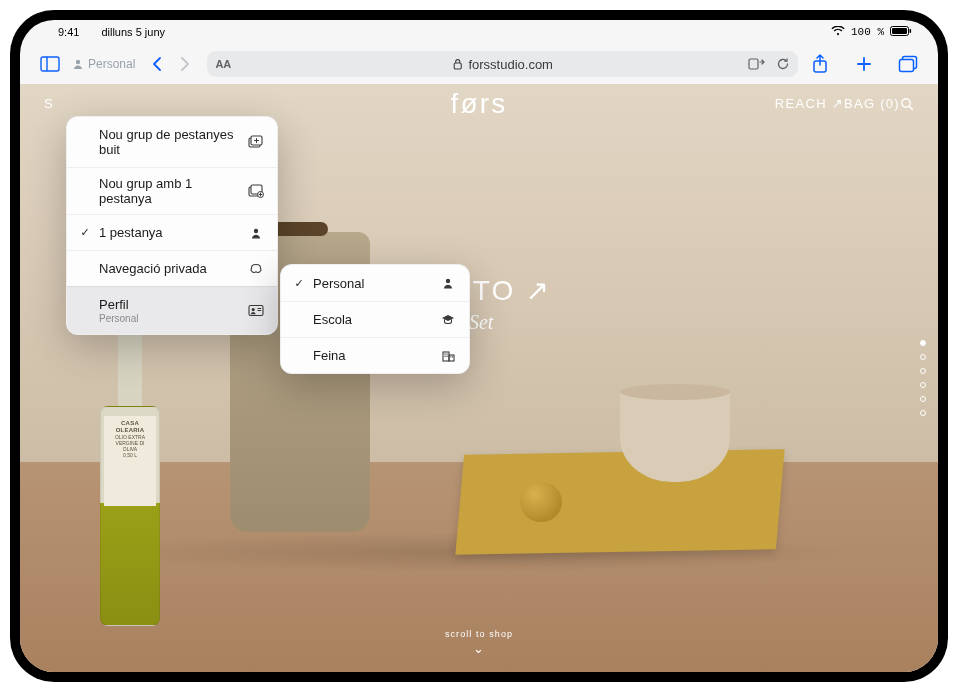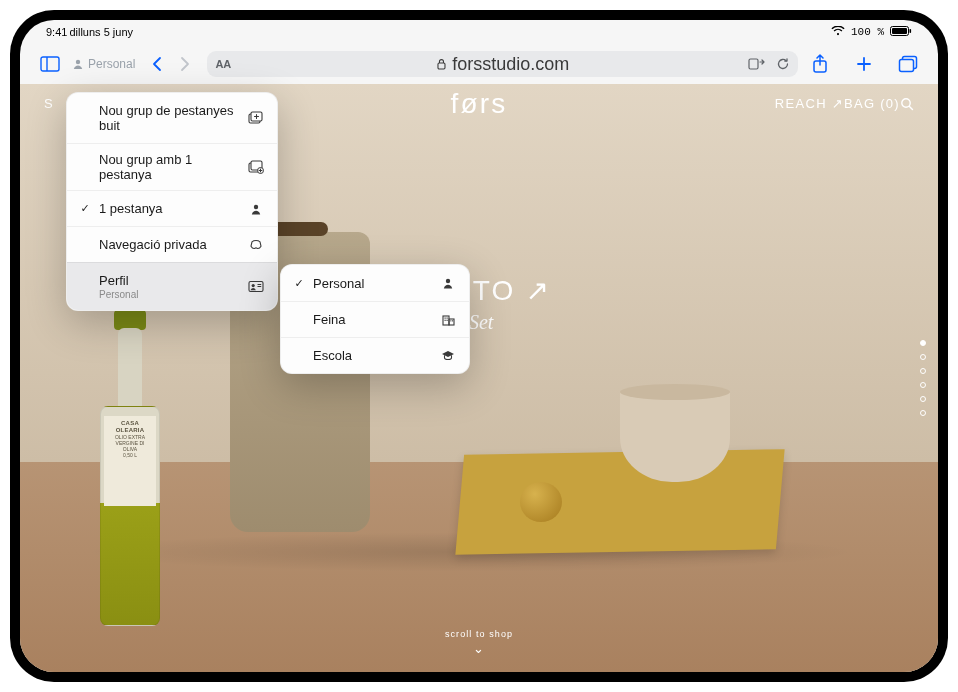--- a/index.html
+++ b/index.html
@@ -15,38 +15,38 @@
     width: 100%; height: 100%;
     background: #f6f6f6; border-radius: 34px; overflow: hidden; position: relative;
   }
 
   
   .statusbar {
     position: absolute; top: 0; left: 0; right: 0; height: 24px;
     display: flex; align-items: center; justify-content: space-between;
     padding: 0 26px; font-size: 11px; color: #000;
   }
-  .statusbar .left { display:flex; gap:2px; align-items:center;}
+  .statusbar .left { display:flex; gap:22px; align-items:center;margin-left:12px;}
   .statusbar .right { display:flex; gap:6px; align-items:flex-start;font-family:Liberation Mono, monospace;}
 
   
   .toolbar {
     position: absolute; top: 24px; left: 0; right: 0; height: 40px;
     display: flex; align-items: center; gap: 8px; padding: 0 16px;
   }
   .tb-btn { width: 28px; height: 28px; display:flex; align-items:center; justify-content:center; color:#0a60ff; }
   .tb-btn.dim { color:#9aa2ab; }
   .profile-chip { display:flex; align-items:center; gap:4px; color:#9aa2ab; font-size:12px;}
   .nav-arrows { display:flex; gap:0; }
   .addrbar {
     flex:1; height: 26px; background: #e8e9eb; border-radius: 9px;
     display:flex; align-items:center; padding:0 8px; position:relative;
   }
   .addrbar .aa { font-size:11px; color:#5f6368; font-weight:600;}
-  .addrbar .center { position:absolute; left:50%; transform:translateX(-50%); display:flex; gap:6px; align-items:center; font-size:18px; color:#3a3a3a;}
+  .addrbar .center { position:absolute; left:50%; transform:translateX(-50%); display:flex; gap:6px; align-items:center; font-size:13px; color:#3a3a3a;}
   .addrbar .right { margin-left:auto; display:flex; gap:10px; align-items:center; color:#5f6368;}
   .toolbar-right { display:flex; gap:16px; align-items:center; }
 
   
   .content {
     position:absolute; top:64px; left:0; right:0; bottom:0;
     background: linear-gradient(180deg,#d3c0a8 0%, #c9b89f 40%, #c0a688 100%);
     overflow:hidden;
   }
   .site-header {
@@ -84,21 +84,21 @@
   .bottle .label { position:absolute; bottom:120px; left:14px; width:52px; height:90px; background:#efeadb; font-size:5px; color:#5a5340; padding:4px; text-align:center; line-height:1.2;}
   .bottle .label .big { font-size:6px; font-weight:600; letter-spacing:.04em;}
   .shadow { position:absolute; bottom:100px; left:60px; width:780px; height:40px; background:radial-gradient(ellipse at center, rgba(0,0,0,.12), transparent 70%);}
 
   
   .menu {
     position:absolute; background:#fdfdfd; border-radius:12px;
     box-shadow:0 12px 40px rgba(0,0,0,.24); overflow:hidden; font-size:13px; color:#1a1a1a;
     border:1px solid rgba(0,0,0,.06);
   }
-  .menu-main { top:72px; left:46px; width:212px; }
+  .menu-main { top:96px; left:46px; width:212px; }
   .menu-sub  { top:244px; left:260px; width:190px; }
   .menu-item { display:flex; align-items:center; padding:10px 12px; gap:8px; border-top:1px solid rgba(0,0,0,.06); position:relative; min-height:36px;}
   .menu-item:first-child { border-top:none; }
   .menu-item.tall { padding:8px 12px; }
   .menu-item .check { width:12px; text-align:center; color:#1a1a1a; font-size:11px;}
   .menu-item .lbl { flex:1; }
   .menu-item .sub { display:block; font-size:10px; color:#8a8a8a; margin-top:1px;}
   .menu-item .ic { width:18px; display:flex; justify-content:center; color:#3a3a3a;}
   .menu-item.highlight { background:#e9e9eb; }
 
@@ -332,40 +332,40 @@
         <span class="lbl">Personal</span>
         <span class="ic">
           <svg width="12" height="12" viewBox="0 0 12 12">
               <circle cx="6" cy="4" r="2.2" fill="#3a3a3a"></circle>
               <path d="M1.8 11.5c.6-2.4 2.3-3.7 4.2-3.7s3.6 1.3 4.2 3.7z" fill="#3a3a3a"></path>
             </svg>
         </span>
       </div>
       <div class="menu-item">
         <span class="check"></span>
+        <span class="lbl">Escola</span>
+        <span class="ic">
+          <svg width="14" height="11" viewBox="0 0 14 11">
+              <path d="M7 1L13 4 7 7 1 4z" fill="#3a3a3a"></path>
+              <path d="M3.5 5.3v2.4c0 .9 1.6 1.8 3.5 1.8s3.5-.9 3.5-1.8V5.3" fill="none" stroke="#3a3a3a" stroke-width="1.1"></path>
+            </svg>
+        </span>
+      </div>
+      <div class="menu-item">
+        <span class="check"></span>
         <span class="lbl">Feina</span>
         <span class="ic">
           <svg width="13" height="12" viewBox="0 0 13 12">
               <rect x="1" y="2" width="6" height="9" fill="none" stroke="#3a3a3a" stroke-width="1.1"></rect>
               <rect x="7" y="5" width="5" height="6" fill="none" stroke="#3a3a3a" stroke-width="1.1"></rect>
               <rect x="2.5" y="3.5" width="1.2" height="1.2" fill="#3a3a3a"></rect>
               <rect x="4.5" y="3.5" width="1.2" height="1.2" fill="#3a3a3a"></rect>
               <rect x="2.5" y="5.7" width="1.2" height="1.2" fill="#3a3a3a"></rect>
               <rect x="4.5" y="5.7" width="1.2" height="1.2" fill="#3a3a3a"></rect>
               <rect x="8.3" y="6.3" width="1.1" height="1.1" fill="#3a3a3a"></rect>
               <rect x="10" y="6.3" width="1.1" height="1.1" fill="#3a3a3a"></rect>
             </svg>
         </span>
       </div>
-      <div class="menu-item">
-        <span class="check"></span>
-        <span class="lbl">Escola</span>
-        <span class="ic">
-          <svg width="14" height="11" viewBox="0 0 14 11">
-              <path d="M7 1L13 4 7 7 1 4z" fill="#3a3a3a"></path>
-              <path d="M3.5 5.3v2.4c0 .9 1.6 1.8 3.5 1.8s3.5-.9 3.5-1.8V5.3" fill="none" stroke="#3a3a3a" stroke-width="1.1"></path>
-            </svg>
-        </span>
-      </div>
     </div>
 
   </div>
 </div>
 
 </body></html>

